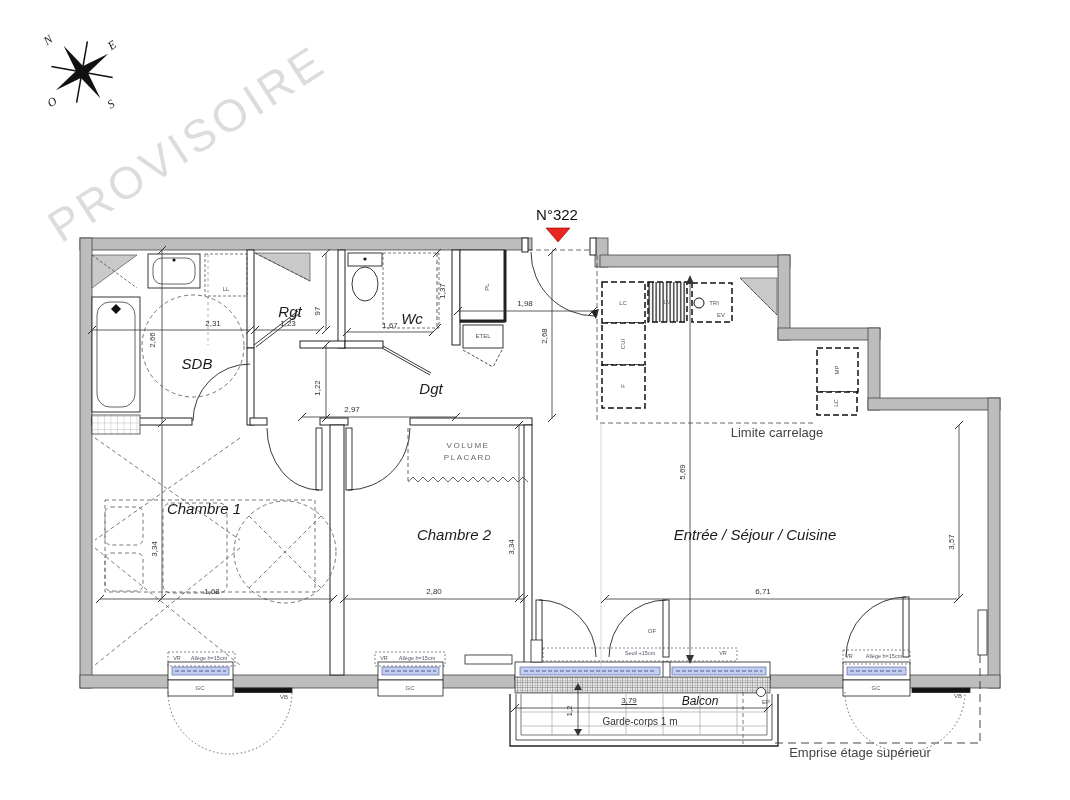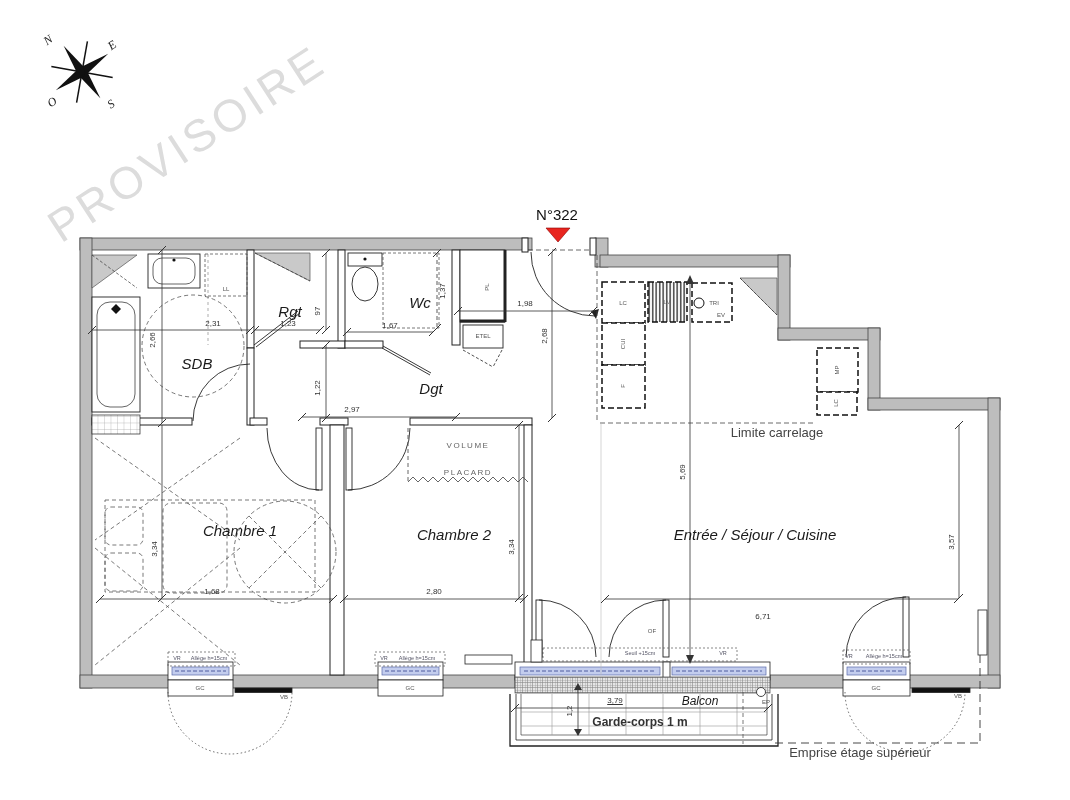--- a/index.html
+++ b/index.html
@@ -8,21 +8,21 @@
   svg{position:absolute;left:0;top:0;}
   .lbl{position:absolute;transform:translate(-50%,-50%);white-space:nowrap;color:#222;
        font-family:"Liberation Sans",sans-serif;line-height:1;}
   .rot{transform:translate(-50%,-50%) rotate(-90deg);}
   .room{font-size:15px;font-style:italic;color:#1a1a1a;}
   .big{font-size:12px;}
   .dim{font-size:8px;color:#333;}
   .tiny{font-size:6px;color:#555;}
   .micro{font-size:5.5px;color:#556;}
   .note{font-size:13px;color:#444;}
-  .bold8{font-size:12px;font-weight:700;color:#333;}
+  .bold8{font-size:10px;font-weight:400;color:#333;}
   .placard{font-size:8px;color:#666;letter-spacing:1.5px;}
   .watermark{position:absolute;left:-28px;top:118px;width:430px;text-align:center;
      transform:rotate(-33deg);font-size:45px;color:#dcdcdc;letter-spacing:4px;
      font-family:"Liberation Sans",sans-serif;}
   .apt{font-size:15px;font-weight:500;color:#111;}
   .compass-letter{font-size:12px;font-style:italic;font-family:"Liberation Serif",serif;color:#222;}
 </style>
 </head>
 <body>
 
@@ -300,36 +300,36 @@
 
   <div class="lbl apt" style="left:557px;top:214px;">N°322</div>
 
   <div class="lbl compass-letter" style="left:48px;top:40px;transform:translate(-50%,-50%) rotate(-35deg);">N</div>
   <div class="lbl compass-letter" style="left:112px;top:45px;transform:translate(-50%,-50%) rotate(-35deg);">E</div>
   <div class="lbl compass-letter" style="left:52px;top:102px;transform:translate(-50%,-50%) rotate(-35deg);">O</div>
   <div class="lbl compass-letter" style="left:111px;top:104px;transform:translate(-50%,-50%) rotate(-35deg);">S</div>
 
   <div class="lbl room" style="left:197px;top:323px;margin-top:40px;">SDB</div>
   <div class="lbl room" style="left:290px;top:311px;">Rgt</div>
-  <div class="lbl room" style="left:412px;top:302px;margin-left:8px;">Wc</div>
+  <div class="lbl room" style="left:412px;top:318px;">Wc</div>
   <div class="lbl room" style="left:431px;top:388px;">Dgt</div>
-  <div class="lbl room" style="left:204px;top:530px;margin-left:36px;">Chambre 1</div>
+  <div class="lbl room" style="left:204px;top:508px;">Chambre 1</div>
   <div class="lbl room" style="left:454px;top:534px;">Chambre 2</div>
   <div class="lbl room" style="left:755px;top:534px;">Entrée / Séjour / Cuisine</div>
   <div class="lbl room big" style="left:700px;top:701px;">Balcon</div>
 
   <div class="lbl dim" style="left:165px;top:324px;margin-left:48px;">2,31</div>
   <div class="lbl dim" style="left:288px;top:324px;">1,23</div>
   <div class="lbl dim" style="left:390px;top:326px;">1,67</div>
   <div class="lbl dim" style="left:525px;top:304px;">1,98</div>
   <div class="lbl dim" style="left:352px;top:410px;">2,97</div>
   <div class="lbl dim" style="left:212px;top:592px;">1,68</div>
   <div class="lbl dim" style="left:434px;top:592px;">2,80</div>
-  <div class="lbl dim" style="left:763px;top:617px;">6,71</div>
-  <div class="lbl dim" style="left:615px;top:701px;text-decoration:underline;">3,79</div>
+  <div class="lbl dim" style="left:763px;top:592px;">6,71</div>
+  <div class="lbl dim" style="left:629px;top:701px;text-decoration:underline;">3,79</div>
 
   <div class="lbl dim rot" style="left:153px;top:340px;">2,66</div>
   <div class="lbl dim rot" style="left:318px;top:311px;">97</div>
   <div class="lbl dim rot" style="left:318px;top:388px;">1,22</div>
   <div class="lbl dim rot" style="left:443px;top:291px;">1,37</div>
   <div class="lbl dim rot" style="left:545px;top:336px;">2,68</div>
   <div class="lbl dim rot" style="left:683px;top:472px;">5,69</div>
   <div class="lbl dim rot" style="left:952px;top:542px;">3,57</div>
   <div class="lbl dim rot" style="left:155px;top:549px;">3,34</div>
   <div class="lbl dim rot" style="left:512px;top:547px;">3,34</div>
@@ -357,18 +357,18 @@
   <div class="lbl micro" style="left:723px;top:654px;">VR</div>
   <div class="lbl tiny" style="left:200px;top:688px;">GC</div>
   <div class="lbl tiny" style="left:410px;top:688px;">GC</div>
   <div class="lbl tiny" style="left:876px;top:688px;">GC</div>
   <div class="lbl tiny" style="left:284px;top:697px;">VB</div>
   <div class="lbl tiny" style="left:958px;top:696px;">VB</div>
   <div class="lbl tiny" style="left:766px;top:702px;">EP</div>
   <div class="lbl tiny" style="left:652px;top:631px;">OF</div>
 
   <div class="lbl placard" style="left:468px;top:446px;">VOLUME</div>
-  <div class="lbl placard" style="left:468px;top:458px;margin-top:15px;">PLACARD</div>
+  <div class="lbl placard" style="left:468px;top:458px;">PLACARD</div>
   <div class="lbl note" style="left:777px;top:432px;">Limite carrelage</div>
   <div class="lbl bold8" style="left:640px;top:722px;">Garde-corps 1 m</div>
   <div class="lbl note" style="left:860px;top:752px;">Emprise étage supérieur</div>
 
 </div>
 
 </body></html>

